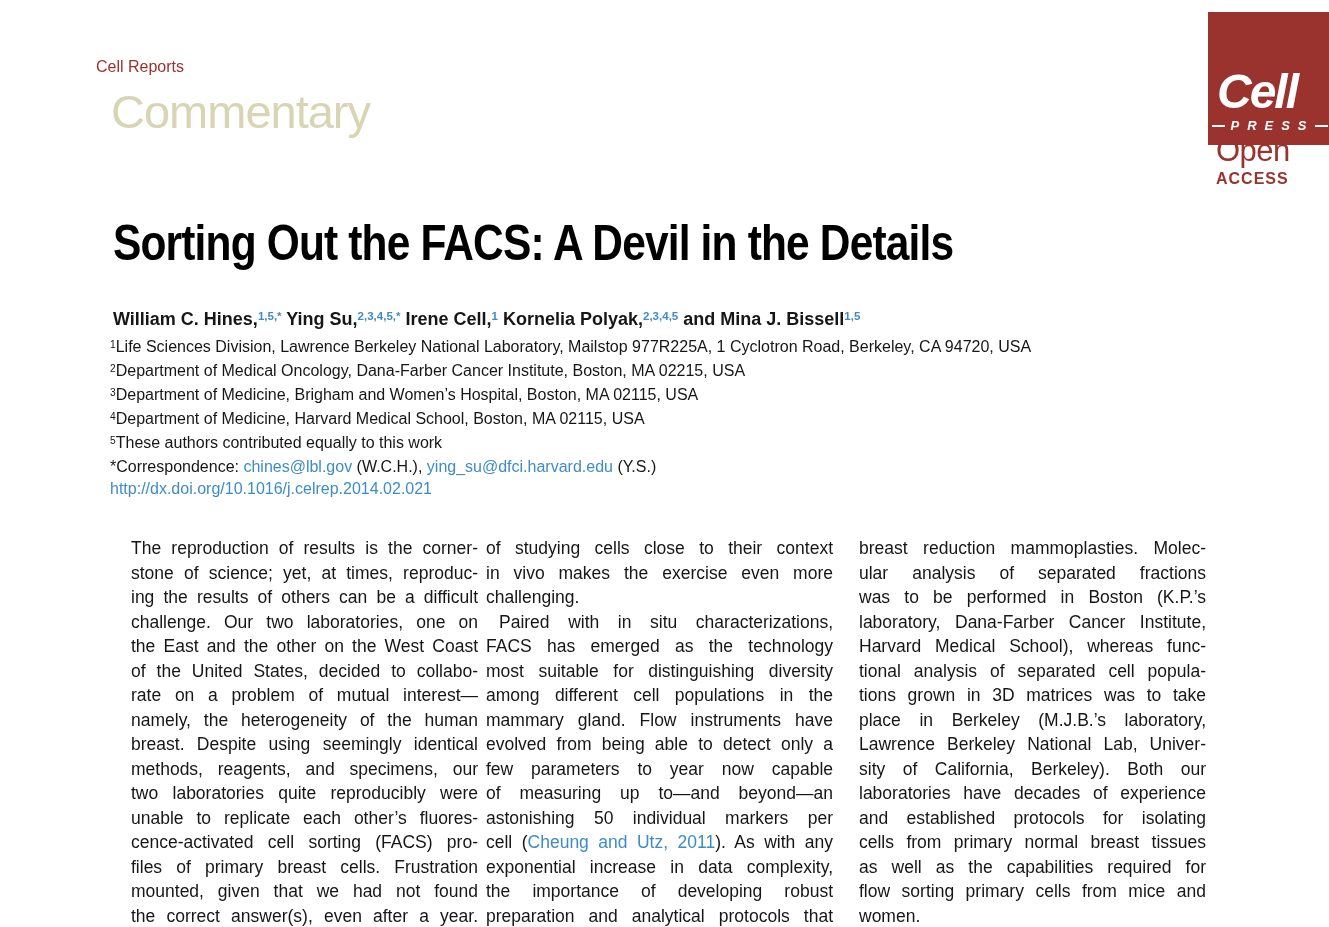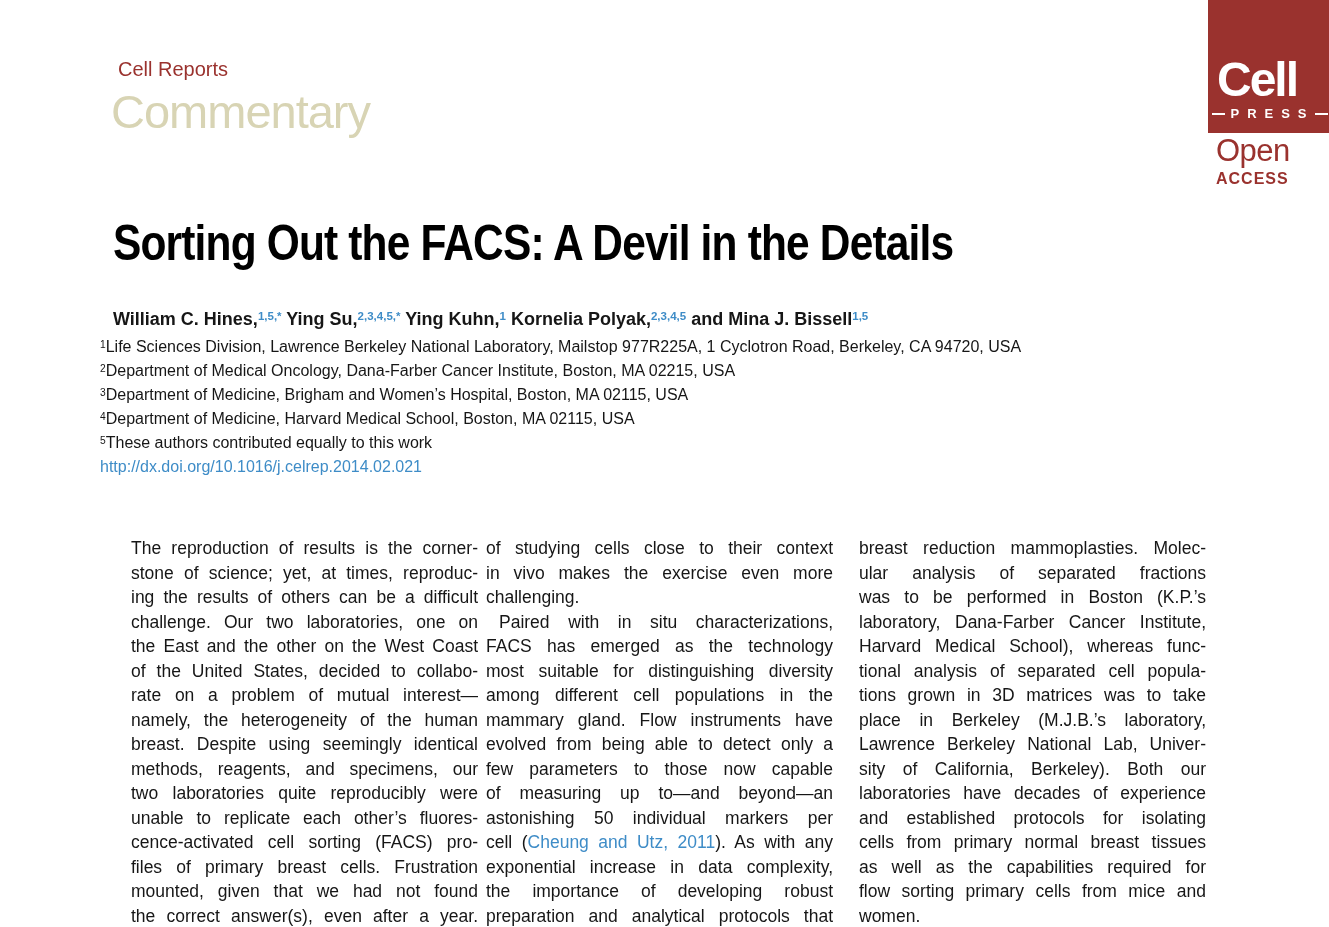--- a/index.html
+++ b/index.html
@@ -6,39 +6,39 @@
     --red:#9A322E;
     --tan:#D8D4B4;
     --blue:#3E8CC7;
     --ink:#161616;
   }
   html,body{margin:0;padding:0;}
   body{background:#fff;font-family:"Liberation Sans","DejaVu Sans",sans-serif;}
   .page{position:relative;width:1329px;height:927px;background:#fff;overflow:hidden;}
 
   
-  .journal{position:absolute;left:118px;top:58px;font-size:20px;color:var(--red);letter-spacing:0;}
+  .journal{position:absolute;left:96px;top:58px;font-size:16px;color:var(--red);letter-spacing:0;}
   .article-type{position:absolute;left:111px;top:84px;font-size:47px;font-weight:normal;color:var(--tan);letter-spacing:-1px;}
 
   
-  .logo{position:absolute;left:1208px;top:0;width:121px;height:133px;background:var(--red);}
+  .logo{position:absolute;left:1208px;top:12px;width:121px;height:133px;background:var(--red);font-style:italic;}
   .logo-cell{position:absolute;left:9px;top:56px;font-size:48px;font-weight:bold;color:#fff;letter-spacing:-2px;line-height:1;}
   .logo-press{position:absolute;left:0;top:106px;width:124px;display:flex;align-items:center;padding:0 4px;box-sizing:border-box;}
   .logo-press .rule{flex:1;height:2px;background:#fff;}
   .logo-press .word{font-size:13px;font-weight:bold;color:#fff;letter-spacing:8px;margin-left:5px;white-space:nowrap;}
   .open-access{position:absolute;left:1216px;top:135px;color:var(--red);}
   .open{font-size:31px;font-weight:normal;letter-spacing:-0.5px;line-height:1.05;}
   .access{font-size:16px;font-weight:bold;letter-spacing:1px;margin-top:2px;}
 
   
   .title{position:absolute;left:113px;top:216px;margin:0;font-size:50px;font-weight:bold;color:#000;
          letter-spacing:-1px;white-space:nowrap;transform:scaleX(0.85);transform-origin:left top;line-height:1.1;}
   .byline{position:absolute;left:113px;top:309px;font-size:18px;font-weight:bold;color:var(--ink);white-space:nowrap;}
   .byline .sup{color:var(--blue);}
-  .affils{position:absolute;left:100px;top:336px;font-size:16px;color:var(--ink);}
+  .affils{position:absolute;left:110px;top:336px;font-size:16px;color:var(--ink);}
   .affils .line{line-height:22px;white-space:nowrap;}
   .sup{font-size:64%;position:relative;top:-0.42em;}
   .link{color:var(--blue);}
 
   
   .col{position:absolute;top:536px;width:347px;font-size:17.5px;color:var(--ink);}
   .col .line{line-height:24.5px;text-align:justify;text-align-last:justify;}
   .col .line.end{text-align:center;text-align-last:left;}
   .col .line.ind{text-indent:13px;}
   .col1{left:113px;margin-left:18px;}
@@ -61,28 +61,29 @@
       <span class="rule"></span>
     </div>
   </div>
   <div class="open-access">
     <div class="open">Open</div>
     <div class="access">ACCESS</div>
   </div>
 
   <h1 class="title">Sorting Out the FACS: A Devil in the Details</h1>
 
-  <div class="byline"><span>William C. Hines,</span><span class="sup">1,5,*</span><span> Ying Su,</span><span class="sup">2,3,4,5,*</span><span> Ying Kuhn,</span><span class="sup">1</span><span> Kornelia Polyak,</span><span class="sup">2,3,4,5</span><span> and Mina J. Bissell</span><span class="sup">1,5</span></div>
+  <div class="byline"><span>William C. Hines,</span><span class="sup">1,5,*</span><span> Ying Su,</span><span class="sup">2,3,4,5,*</span><span> Irene Cell,</span><span class="sup">1</span><span> Kornelia Polyak,</span><span class="sup">2,3,4,5</span><span> and Mina J. Bissell</span><span class="sup">1,5</span></div>
 
   <div class="affils">
       <div class="line end"><span class="sup">1</span><span>Life Sciences Division, Lawrence Berkeley National Laboratory, Mailstop 977R225A, 1 Cyclotron Road, Berkeley, CA 94720, USA</span></div>
       <div class="line end"><span class="sup">2</span><span>Department of Medical Oncology, Dana-Farber Cancer Institute, Boston, MA 02215, USA</span></div>
       <div class="line end"><span class="sup">3</span><span>Department of Medicine, Brigham and Women’s Hospital, Boston, MA 02115, USA</span></div>
       <div class="line end"><span class="sup">4</span><span>Department of Medicine, Harvard Medical School, Boston, MA 02115, USA</span></div>
       <div class="line end"><span class="sup">5</span><span>These authors contributed equally to this work</span></div>
+      <div class="line end"><span>*Correspondence: </span><span class="link">chines@lbl.gov</span><span> (W.C.H.), </span><span class="link">ying_su@dfci.harvard.edu</span><span> (Y.S.)</span></div>
       <div class="line end"><span> </span><span class="link">http://dx.doi.org/10.1016/j.celrep.2014.02.021</span></div>
     </div>
 
   <div class="col col1">
       <div class="line">The reproduction of results is the corner-</div>
       <div class="line">stone of science; yet, at times, reproduc-</div>
       <div class="line">ing the results of others can be a difficult</div>
       <div class="line">challenge. Our two laboratories, one on</div>
       <div class="line">the East and the other on the West Coast</div>
       <div class="line">of the United States, decided to collabo-</div>
@@ -100,21 +101,21 @@
   <div class="col col2">
       <div class="line">of studying cells close to their context</div>
       <div class="line">in vivo makes the exercise even more</div>
       <div class="line end">challenging.</div>
       <div class="line ind">Paired with in situ characterizations,</div>
       <div class="line">FACS has emerged as the technology</div>
       <div class="line">most suitable for distinguishing diversity</div>
       <div class="line">among different cell populations in the</div>
       <div class="line">mammary gland. Flow instruments have</div>
       <div class="line">evolved from being able to detect only a</div>
-      <div class="line">few parameters to those now capable</div>
+      <div class="line">few parameters to year now capable</div>
       <div class="line">of measuring up to—and beyond—an</div>
       <div class="line">astonishing 50 individual markers per</div>
       <div class="line"><span>cell (</span><span class="link">Cheung and Utz, 2011</span><span>). As with any</span></div>
       <div class="line">exponential increase in data complexity,</div>
       <div class="line">the importance of developing robust</div>
       <div class="line">preparation and analytical protocols that</div>
     </div>
   <div class="col col3">
       <div class="line">breast reduction mammoplasties. Molec-</div>
       <div class="line">ular analysis of separated fractions</div>

